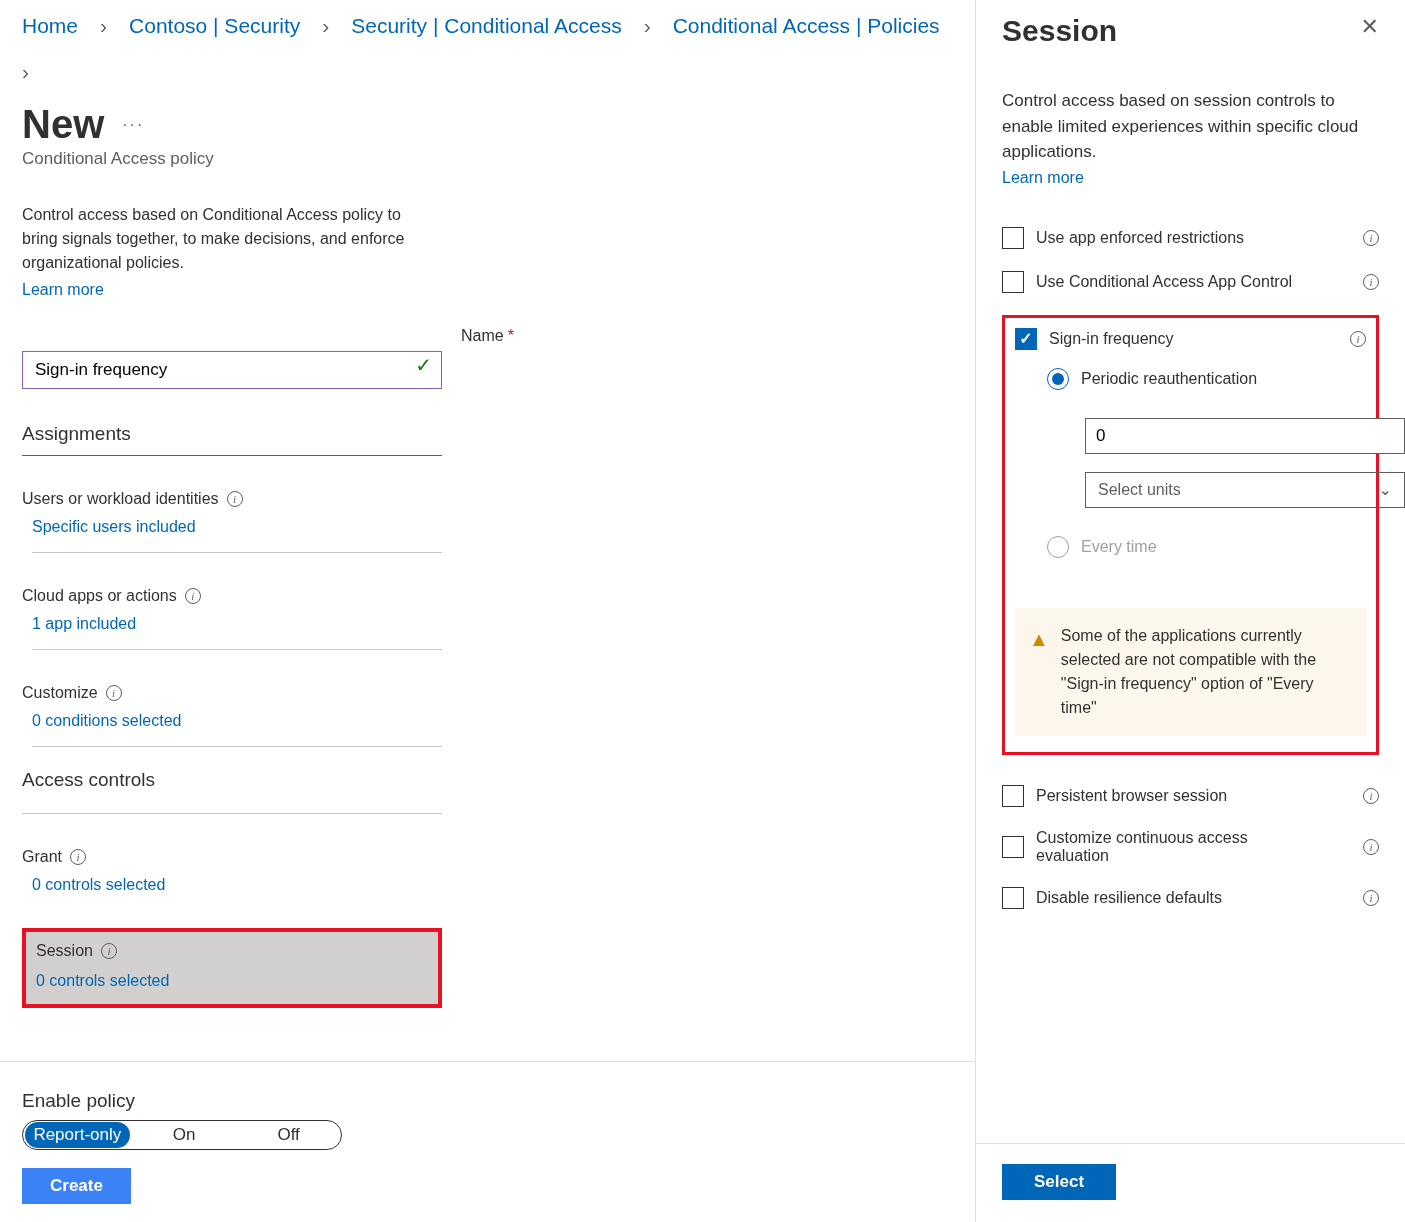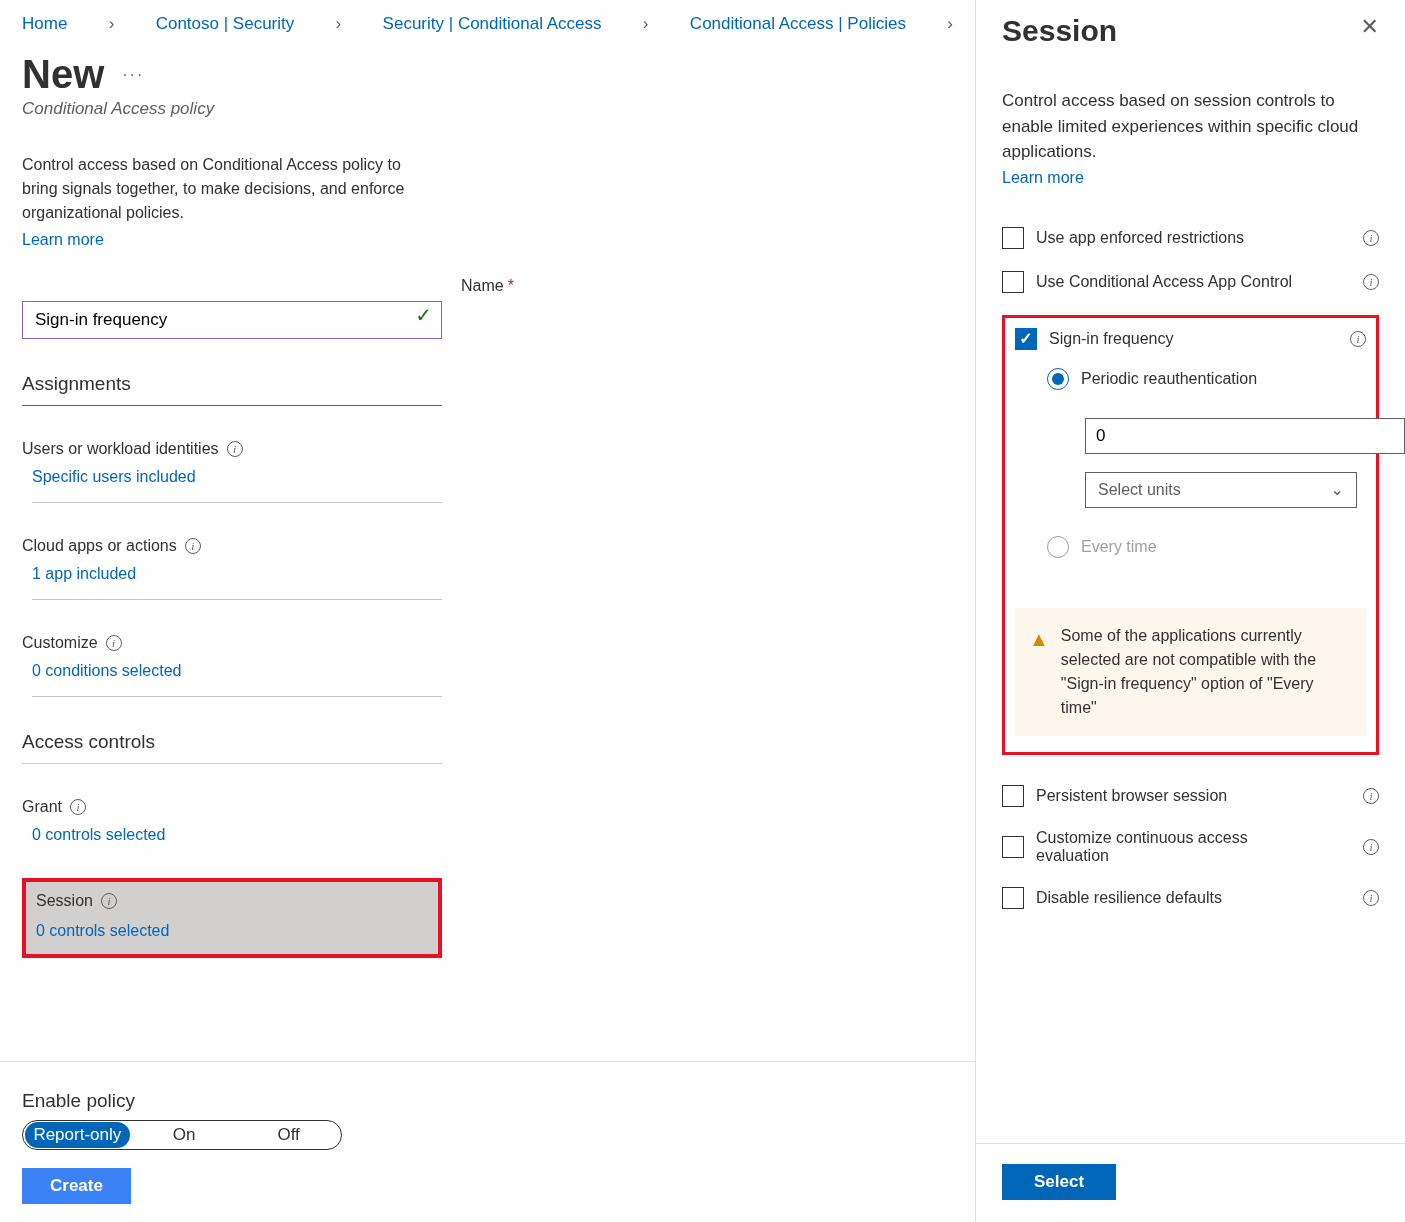--- a/index.html
+++ b/index.html
@@ -1,36 +1,36 @@
 <!DOCTYPE html>
 <html><head>
 <meta charset="utf-8">
 <style>
   * { box-sizing: border-box; margin: 0; padding: 0; font-family: "Segoe UI", Arial, sans-serif; }
   body { display: flex; width: 1405px; height: 1222px; background:#fff; color:#323130; font-size:16px; }
   a, .link { color:#0067b8; text-decoration:none; cursor:pointer; }
   .main { flex:1; padding:10px 22px 18px 22px; display:flex; flex-direction:column; }
   .panel { width:430px; border-left:1px solid #e1dfdd; padding:0 26px 22px 26px; display:flex; flex-direction:column; }
   
-  .breadcrumb { display:flex; flex-wrap:wrap; align-items:center; gap:7px; font-size:17px; padding-top:4px;justify-content:space-between;}
+  .breadcrumb { display:flex; flex-wrap:wrap; align-items:center; gap:22px; font-size:21px; padding-top:4px;}
   .breadcrumb .sep { color:#605e5c; }
   .title-row { display:flex; align-items:center; gap:18px; margin-top:18px;}
   .title { font-size:40px; font-weight:600; }
-  .subtitle { color:#605e5c; margin-top:2px; font-size:17px;font-style:italic;}
+  .subtitle { color:#605e5c; margin-top:2px; font-size:17px;}
   .intro { margin-top:34px; max-width:410px; line-height:1.5; }
   .learn { color:#0067b8; margin-top:6px; display:inline-block;}
   .label-row { margin-top:28px; display:flex; align-items:center; gap:4px;justify-content:center;}
   .req { color:#a4262c; }
   .name-input { margin-top:6px; width:420px; height:38px; border:1px solid #8661c5; padding:0 36px 0 12px; font-size:17px; position:relative;}
   .input-wrap { position:relative; width:420px;}
   .check-icon { position:absolute; right:10px; top:8px; color:#107c10; font-size:20px;}
   .section-h { font-size:19px; margin-top:34px; padding-bottom:10px; border-bottom:1px solid #605e5c; width:420px;}
   .info-icon { display:inline-flex; width:16px; height:16px; border:1px solid #605e5c; border-radius:50%; align-items:center; justify-content:center; font-size:11px; color:#605e5c; font-style:italic; font-family:serif;}
   .row-link { margin-top:10px; margin-left:10px; display:block; padding-bottom:16px; border-bottom:1px solid #c8c6c4; width:410px;}
-  .section-h2 { font-size:19px; margin-top:34px; padding-bottom:10px; border-bottom:1px solid #c8c6c4; width:420px;}
+  .section-h2 { font-size:19px; margin-top:22px; padding-bottom:22px; border-bottom:1px solid #c8c6c4; width:420px;}
   .session-block { width:420px; border:4px solid #e81123; margin-top:18px; position:relative;}
   .session-inner { background:#d2d0ce; padding:10px 10px 14px 10px;}
   .session-top { display:flex; align-items:center; gap:8px;}
   .session-link { color:#0067b8; margin-top:12px; display:block;}
   .footer { margin-top:auto; padding-top:28px; border-top:1px solid #e1dfdd; margin-left:-22px; margin-right:-22px; padding-left:22px; padding-right:22px;}
   .switch3 { margin-top:8px; display:flex; width:320px; height:30px; border:1px solid #323130; border-radius:16px; overflow:hidden; align-items:center;}
   .switch3 span { flex:1; text-align:center; font-size:17px; cursor:pointer;}
   .switch3 .active { background:#0067b8; color:#fff; border-radius:14px; height:26px; line-height:26px; margin:2px;}
   .create-btn { margin-top:18px; background:#3b82f6; color:#fff; border:none; padding:8px 28px; font-size:17px; font-weight:600; cursor:pointer;}
   
@@ -41,21 +41,21 @@
   .cb-row { display:flex; align-items:center; gap:12px; margin-top:22px;}
   .cb { width:22px; height:22px; border:1px solid #323130; display:inline-flex; align-items:center; justify-content:center; cursor:pointer; flex-shrink:0;}
   .cb.checked { background:#0067b8; border-color:#0067b8; color:#fff; }
   .cb.checked::after { content:"✓"; font-size:16px; font-weight:700;}
   .signin-area { border:3px solid #e81123; margin-top:22px; padding:10px 10px 16px 10px;}
   .radio-row { display:flex; align-items:center; gap:12px; margin-left:32px; margin-top:18px;}
   .radio { width:22px; height:22px; border:1px solid #323130; border-radius:50%; display:inline-flex; align-items:center; justify-content:center; cursor:pointer;}
   .radio.sel { border-color:#0067b8;}
   .radio.sel::after { content:""; width:12px; height:12px; background:#0067b8; border-radius:50%;}
   .sif-input { margin-left:70px; margin-top:28px; width:320px; height:36px; border:1px solid #605e5c; padding:0 10px; font-size:17px;}
-  .sif-select { margin-left:70px; margin-top:18px; width:272px; height:36px; border:1px solid #605e5c; display:flex; align-items:center; justify-content:space-between; padding:0 12px; cursor:pointer; color:#605e5c;}
+  .sif-select { margin-left:70px; margin-top:18px; width:320px; height:36px; border:1px solid #605e5c; display:flex; align-items:center; justify-content:space-between; padding:0 12px; cursor:pointer; color:#605e5c;}
   .disabled-text { color:#a19f9d;}
   .warning { margin-top:50px; background:#fdf6ed; padding:16px 14px; display:flex; gap:12px; font-size:16px; line-height:1.5;}
   .warn-icon { color:#d18a00; font-size:20px; flex-shrink:0;}
   .panel-footer { margin-top:auto; padding-top:20px; border-top:1px solid #e1dfdd; margin-left:-26px; margin-right:-26px; padding-left:26px;}
   .select-btn { background:#0067b8; color:#fff; border:none; padding:8px 32px; font-size:17px; font-weight:700; cursor:pointer;}
   .ellipsis { color:#605e5c; letter-spacing:2px; cursor:pointer;}
   .cb-label { display:flex; align-items:center; gap:10px; flex:1;}
   .cb-row .info-icon { margin-left:auto;}
   .row-plain { margin-top:34px; display:flex; align-items:center; gap:8px; width:420px;}
 </style>

